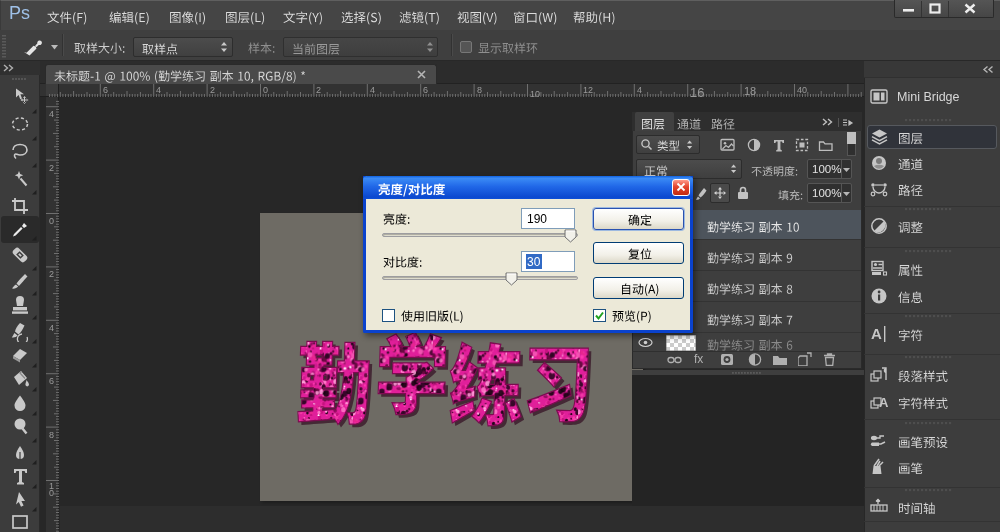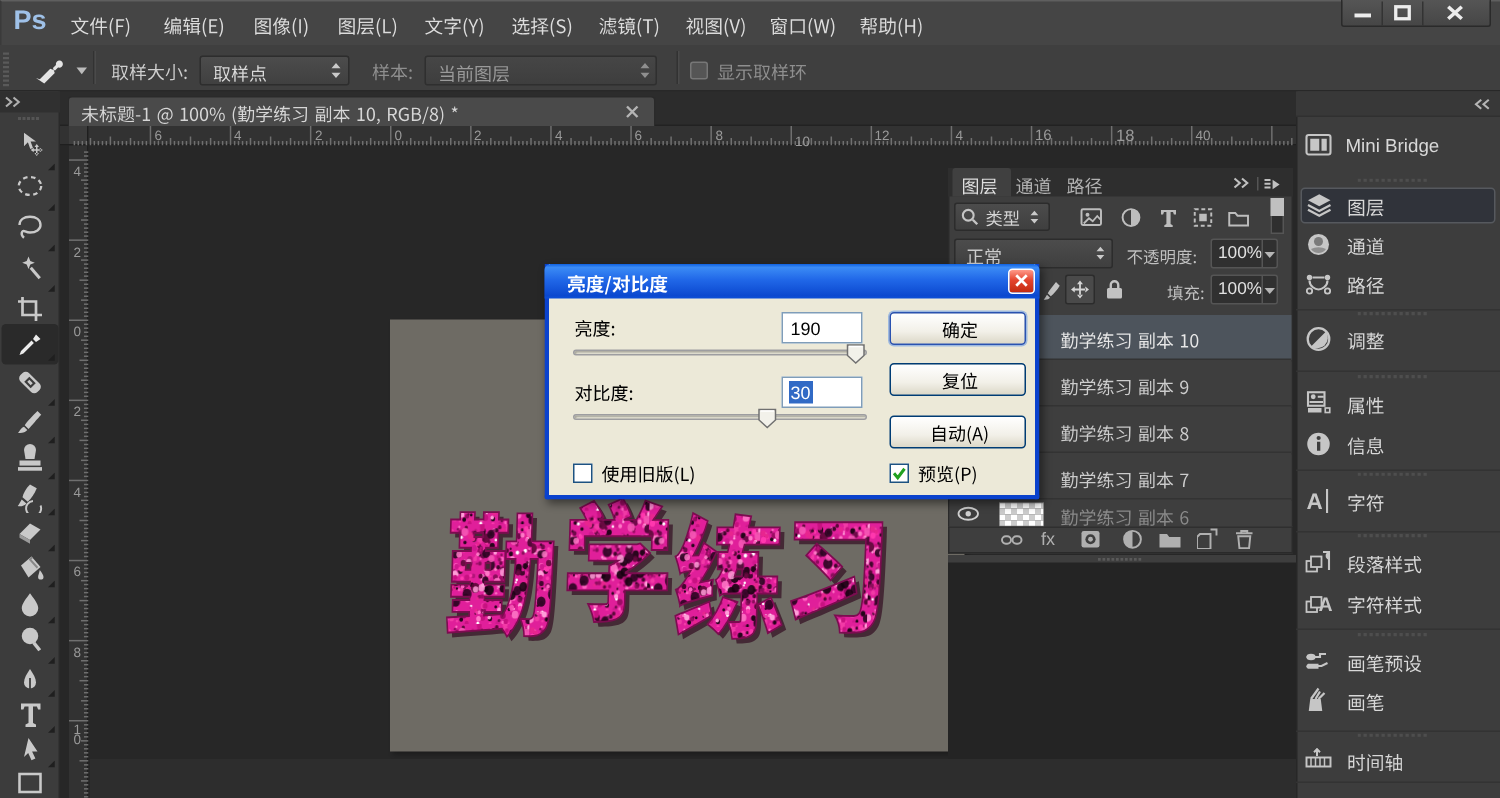--- a/index.html
+++ b/index.html
@@ -1,20 +1,20 @@
 <!DOCTYPE html>
 <html><head><meta charset="utf-8"><style>
 html,body{margin:0;padding:0;width:1000px;height:532px;overflow:hidden;background:#272727;
 font-family:"Liberation Sans",sans-serif;-webkit-font-smoothing:antialiased}
 *{box-sizing:border-box}
 .abs{position:absolute}
 .lat{position:absolute;font-family:"Liberation Sans",sans-serif;white-space:nowrap}
 </style></head><body>
 <div class="abs" style="left:0;top:0;width:1000px;height:30px;background:#454545;border-top:1px solid #5f5f5f;border-left:1px solid #3a3a3a"></div>
-<div class="lat" style="left:9px;top:3px;font-size:18px;font-weight:bold;color:#9fc1e8;letter-spacing:0px">Ps</div>
+<div class="lat" style="left:9px;top:3px;font-size:18px;font-weight:normal;color:#9fc1e8;letter-spacing:0px">Ps</div>
 <svg style="position:absolute;left:46px;top:8px;" width="43" height="20">
     <path transform="translate(1,14.1)" d="M5.3 -10.3C5.7 -9.7 6.1 -8.8 6.2 -8.3L7.2 -8.7C7.1 -9.2 6.6 -10.0 6.3 -10.6ZM0.6 -8.3V-7.4H2.6C3.3 -5.5 4.3 -3.8 5.6 -2.5C4.2 -1.4 2.5 -0.5 0.5 0.1C0.6 0.3 0.9 0.8 1.0 1.0C3.1 0.3 4.9 -0.6 6.3 -1.8C7.7 -0.6 9.4 0.4 11.4 0.9C11.6 0.7 11.9 0.2 12.1 0.1C10.1 -0.5 8.4 -1.3 7.0 -2.5C8.3 -3.8 9.2 -5.4 10.0 -7.4H11.9V-8.3ZM6.3 -3.2C5.1 -4.4 4.2 -5.8 3.6 -7.4H8.9C8.3 -5.7 7.4 -4.3 6.3 -3.2Z M16.5 -4.3V-3.4H20.1V1.0H21.0V-3.4H24.4V-4.3H21.0V-7.0H23.9V-7.9H21.0V-10.4H20.1V-7.9H18.4C18.5 -8.5 18.7 -9.1 18.8 -9.7L17.9 -9.9C17.6 -8.2 17.1 -6.6 16.4 -5.6C16.6 -5.5 17.0 -5.2 17.2 -5.1C17.5 -5.6 17.8 -6.3 18.1 -7.0H20.1V-4.3ZM15.8 -10.5C15.2 -8.6 14.1 -6.7 12.9 -5.5C13.1 -5.2 13.3 -4.8 13.4 -4.5C13.8 -5.0 14.2 -5.5 14.6 -6.0V1.0H15.5V-7.5C16.0 -8.3 16.4 -9.3 16.7 -10.2Z M28.0 2.5 28.7 2.1C27.6 0.4 27.1 -1.8 27.1 -3.9C27.1 -6.0 27.6 -8.1 28.7 -9.9L28.0 -10.2C26.8 -8.3 26.1 -6.3 26.1 -3.9C26.1 -1.4 26.8 0.6 28.0 2.5Z M30.5 0.0H31.6V-4.1H35.1V-5.1H31.6V-8.2H35.8V-9.2H30.5Z M37.4 2.5C38.5 0.6 39.2 -1.4 39.2 -3.9C39.2 -6.3 38.5 -8.3 37.4 -10.2L36.6 -9.9C37.7 -8.1 38.3 -6.0 38.3 -3.9C38.3 -1.8 37.7 0.4 36.6 2.1Z" fill="#dcdcdc"></path>
   </svg>
 <svg style="position:absolute;left:108px;top:8px;" width="43" height="20">
     <path transform="translate(1,14.1)" d="M0.5 -0.7 0.7 0.2C1.8 -0.2 3.1 -0.8 4.3 -1.3L4.2 -2.0C2.8 -1.5 1.4 -1.0 0.5 -0.7ZM0.8 -5.3C0.9 -5.4 1.2 -5.4 2.6 -5.6C2.1 -4.8 1.7 -4.2 1.5 -4.0C1.1 -3.5 0.8 -3.2 0.6 -3.1C0.7 -2.9 0.8 -2.5 0.9 -2.3C1.1 -2.4 1.5 -2.6 4.2 -3.2C4.2 -3.4 4.2 -3.7 4.2 -4.0L2.1 -3.5C3.0 -4.7 3.8 -6.1 4.5 -7.5L3.8 -7.9C3.6 -7.4 3.3 -6.9 3.1 -6.5L1.7 -6.3C2.4 -7.4 3.1 -8.8 3.6 -10.2L2.7 -10.5C2.2 -9.0 1.4 -7.3 1.1 -6.9C0.9 -6.5 0.7 -6.2 0.5 -6.1C0.6 -5.9 0.7 -5.5 0.8 -5.3ZM7.8 -4.4V-2.5H6.8V-4.4ZM8.4 -4.4H9.3V-2.5H8.4ZM6.0 -5.2V0.9H6.8V-1.8H7.8V0.6H8.4V-1.8H9.3V0.6H10.0V-1.8H10.9V0.1C10.9 0.2 10.9 0.2 10.8 0.2C10.7 0.2 10.5 0.2 10.2 0.2C10.3 0.4 10.4 0.7 10.4 0.9C10.8 0.9 11.1 0.9 11.4 0.8C11.6 0.7 11.6 0.4 11.6 0.1V-5.2L10.9 -5.2ZM10.0 -4.4H10.9V-2.5H10.0ZM7.6 -10.3C7.8 -10.0 8.0 -9.5 8.1 -9.2H5.2V-6.4C5.2 -4.5 5.1 -1.7 3.9 0.3C4.1 0.4 4.5 0.6 4.7 0.8C5.8 -1.2 6.0 -4.2 6.0 -6.2H11.5V-9.2H9.1C9.0 -9.6 8.7 -10.1 8.4 -10.6ZM6.0 -8.3H10.6V-7.0H6.0Z M19.4 -9.4H22.7V-8.1H19.4ZM18.5 -10.1V-7.4H23.6V-10.1ZM13.5 -4.2C13.6 -4.2 14.0 -4.3 14.4 -4.3H15.6V-2.5L13.0 -2.1L13.2 -1.2L15.6 -1.7V1.0H16.4V-1.8L17.8 -2.1L17.8 -2.9L16.4 -2.7V-4.3H17.6V-5.2H16.4V-7.1H15.6V-5.2H14.3C14.7 -6.0 15.1 -7.1 15.3 -8.1H17.6V-9.0H15.6C15.7 -9.5 15.8 -9.9 15.9 -10.3L14.9 -10.5C14.9 -10.0 14.8 -9.5 14.7 -9.0H13.1V-8.1H14.5C14.2 -7.1 13.9 -6.3 13.8 -6.0C13.6 -5.4 13.4 -5.0 13.2 -5.0C13.3 -4.8 13.5 -4.3 13.5 -4.2ZM22.7 -5.9V-4.8H19.5V-5.9ZM17.5 -1.0 17.6 -0.1 22.7 -0.5V1.0H23.6V-0.6L24.5 -0.7L24.5 -1.4L23.6 -1.4V-5.9H24.4V-6.7H17.8V-5.9H18.6V-1.0ZM22.7 -4.1V-3.0H19.5V-4.1ZM22.7 -2.3V-1.3L19.5 -1.1V-2.3Z M28.0 2.5 28.7 2.1C27.6 0.4 27.1 -1.8 27.1 -3.9C27.1 -6.0 27.6 -8.1 28.7 -9.9L28.0 -10.2C26.8 -8.3 26.1 -6.3 26.1 -3.9C26.1 -1.4 26.8 0.6 28.0 2.5Z M30.5 0.0H35.9V-1.0H31.6V-4.3H35.1V-5.3H31.6V-8.2H35.8V-9.2H30.5Z M37.8 2.5C39.0 0.6 39.7 -1.4 39.7 -3.9C39.7 -6.3 39.0 -8.3 37.8 -10.2L37.1 -9.9C38.2 -8.1 38.7 -6.0 38.7 -3.9C38.7 -1.8 38.2 0.4 37.1 2.1Z" fill="#dcdcdc"></path>
   </svg>
 <svg style="position:absolute;left:168px;top:8px;" width="40" height="20">
     <path transform="translate(1,14.1)" d="M4.7 -3.5C5.7 -3.3 7.0 -2.8 7.7 -2.5L8.1 -3.1C7.4 -3.5 6.1 -3.9 5.1 -4.1ZM3.4 -1.9C5.2 -1.7 7.3 -1.2 8.5 -0.8L8.9 -1.5C7.7 -1.9 5.6 -2.4 3.9 -2.5ZM1.1 -10.0V1.0H2.0V0.5H10.5V1.0H11.5V-10.0ZM2.0 -0.4V-9.1H10.5V-0.4ZM5.2 -8.8C4.5 -7.8 3.5 -6.9 2.4 -6.2C2.6 -6.1 2.9 -5.8 3.1 -5.7C3.4 -5.9 3.8 -6.2 4.2 -6.5C4.6 -6.1 5.1 -5.8 5.6 -5.4C4.5 -4.9 3.3 -4.5 2.2 -4.3C2.3 -4.2 2.5 -3.8 2.6 -3.6C3.9 -3.9 5.2 -4.3 6.4 -5.0C7.4 -4.4 8.6 -4.0 9.8 -3.7C9.9 -3.9 10.1 -4.2 10.3 -4.4C9.2 -4.6 8.1 -5.0 7.1 -5.4C8.1 -6.0 8.8 -6.7 9.4 -7.6L8.8 -7.9L8.7 -7.9H5.5C5.6 -8.1 5.8 -8.3 6.0 -8.6ZM4.7 -7.0 4.8 -7.1H8.1C7.6 -6.6 7.0 -6.2 6.3 -5.8C5.7 -6.2 5.1 -6.6 4.7 -7.0Z M18.6 -8.9H20.8C20.6 -8.5 20.4 -8.1 20.1 -7.9H17.8C18.1 -8.2 18.3 -8.5 18.6 -8.9ZM18.6 -10.5C18.1 -9.4 17.1 -8.1 15.7 -7.1C15.9 -7.0 16.2 -6.7 16.3 -6.5C16.6 -6.7 16.8 -6.9 17.0 -7.1V-5.2H18.9C18.3 -4.6 17.4 -4.1 16.1 -3.7C16.3 -3.5 16.5 -3.3 16.6 -3.1C17.8 -3.5 18.6 -3.9 19.2 -4.4C19.4 -4.2 19.6 -4.0 19.7 -3.8C18.9 -3.0 17.3 -2.2 16.1 -1.9C16.3 -1.7 16.5 -1.5 16.6 -1.3C17.7 -1.7 19.1 -2.5 20.1 -3.2C20.2 -3.0 20.3 -2.8 20.4 -2.6C19.4 -1.5 17.5 -0.6 16.0 -0.1C16.1 0.0 16.4 0.3 16.5 0.6C17.9 0.1 19.4 -0.8 20.5 -1.8C20.6 -1.0 20.5 -0.3 20.2 -0.0C20.1 0.2 19.9 0.2 19.6 0.2C19.4 0.2 19.1 0.2 18.8 0.2C18.9 0.4 19.0 0.8 19.0 1.0C19.3 1.0 19.6 1.0 19.8 1.0C20.2 1.0 20.6 0.9 20.9 0.6C21.4 0.1 21.6 -1.3 21.2 -2.6L21.8 -2.9C22.2 -1.5 23.0 -0.4 24.0 0.3C24.1 0.1 24.4 -0.3 24.6 -0.4C23.7 -1.0 22.9 -2.0 22.5 -3.2C23.0 -3.5 23.5 -3.8 23.9 -4.0L23.2 -4.6C22.6 -4.2 21.7 -3.7 20.9 -3.2C20.7 -3.8 20.3 -4.4 19.7 -4.8L20.0 -5.2H23.7V-7.9H21.1C21.4 -8.3 21.8 -8.8 22.1 -9.3L21.5 -9.7L21.3 -9.6H19.1L19.5 -10.3ZM17.8 -7.1H20.0C20.0 -6.8 19.9 -6.3 19.5 -5.9H17.8ZM20.8 -7.1H22.9V-5.9H20.5C20.7 -6.3 20.8 -6.8 20.8 -7.1ZM15.8 -10.5C15.1 -8.6 14.0 -6.7 12.9 -5.5C13.0 -5.2 13.3 -4.8 13.4 -4.5C13.8 -4.9 14.1 -5.4 14.5 -5.9V1.0H15.4V-7.4C15.9 -8.2 16.3 -9.2 16.7 -10.2Z M28.0 2.5 28.7 2.1C27.6 0.4 27.1 -1.8 27.1 -3.9C27.1 -6.0 27.6 -8.1 28.7 -9.9L28.0 -10.2C26.8 -8.3 26.1 -6.3 26.1 -3.9C26.1 -1.4 26.8 0.6 28.0 2.5Z M30.5 0.0H31.6V-9.2H30.5Z M34.1 2.5C35.3 0.6 36.0 -1.4 36.0 -3.9C36.0 -6.3 35.3 -8.3 34.1 -10.2L33.4 -9.9C34.5 -8.1 35.0 -6.0 35.0 -3.9C35.0 -1.8 34.5 0.4 33.4 2.1Z" fill="#dcdcdc"></path>
   </svg>
 <svg style="position:absolute;left:224px;top:8px;" width="43" height="20">
@@ -543,21 +543,21 @@
 <div class="lat" style="left:156px;top:85px;font-size:9px;color:#9a9a9a">4</div>
 <div class="lat" style="left:210px;top:85px;font-size:9px;color:#9a9a9a">2</div>
 <div class="lat" style="left:263px;top:85px;font-size:9px;color:#9a9a9a">0</div>
 <div class="lat" style="left:316px;top:85px;font-size:9px;color:#9a9a9a">2</div>
 <div class="lat" style="left:370px;top:85px;font-size:9px;color:#9a9a9a">4</div>
 <div class="lat" style="left:423px;top:85px;font-size:9px;color:#9a9a9a">6</div>
 <div class="lat" style="left:477px;top:85px;font-size:9px;color:#9a9a9a">8</div>
 <div class="lat" style="left:530px;top:89px;font-size:9px;color:#9a9a9a">10</div>
 <div class="lat" style="left:583px;top:85px;font-size:9px;color:#9a9a9a">12</div>
 <div class="lat" style="left:637px;top:85px;font-size:9px;color:#9a9a9a">4</div>
-<div class="lat" style="left:690px;top:85px;font-size:10px;color:#9a9a9a">16</div>
+<div class="lat" style="left:690px;top:85px;font-size:13px;color:#9a9a9a">16</div>
 <div class="lat" style="left:744px;top:85px;font-size:11px;color:#9a9a9a">18</div>
 <div class="lat" style="left:797px;top:85px;font-size:9px;color:#9a9a9a">40</div>
 <svg class="abs" style="left:46px;top:97px" width="13" height="435">
     <rect x="10" y="3.9" width="3" height="1" fill="#6f6f6f"></rect>
     <rect x="10" y="6.5" width="3" height="1" fill="#6f6f6f"></rect>
     <rect x="0" y="9.2" width="13" height="1" fill="#6f6f6f"></rect>
     <rect x="10" y="11.9" width="3" height="1" fill="#6f6f6f"></rect>
     <rect x="10" y="14.5" width="3" height="1" fill="#6f6f6f"></rect>
     <rect x="10" y="17.2" width="3" height="1" fill="#6f6f6f"></rect>
     <rect x="10" y="19.9" width="3" height="1" fill="#6f6f6f"></rect>

